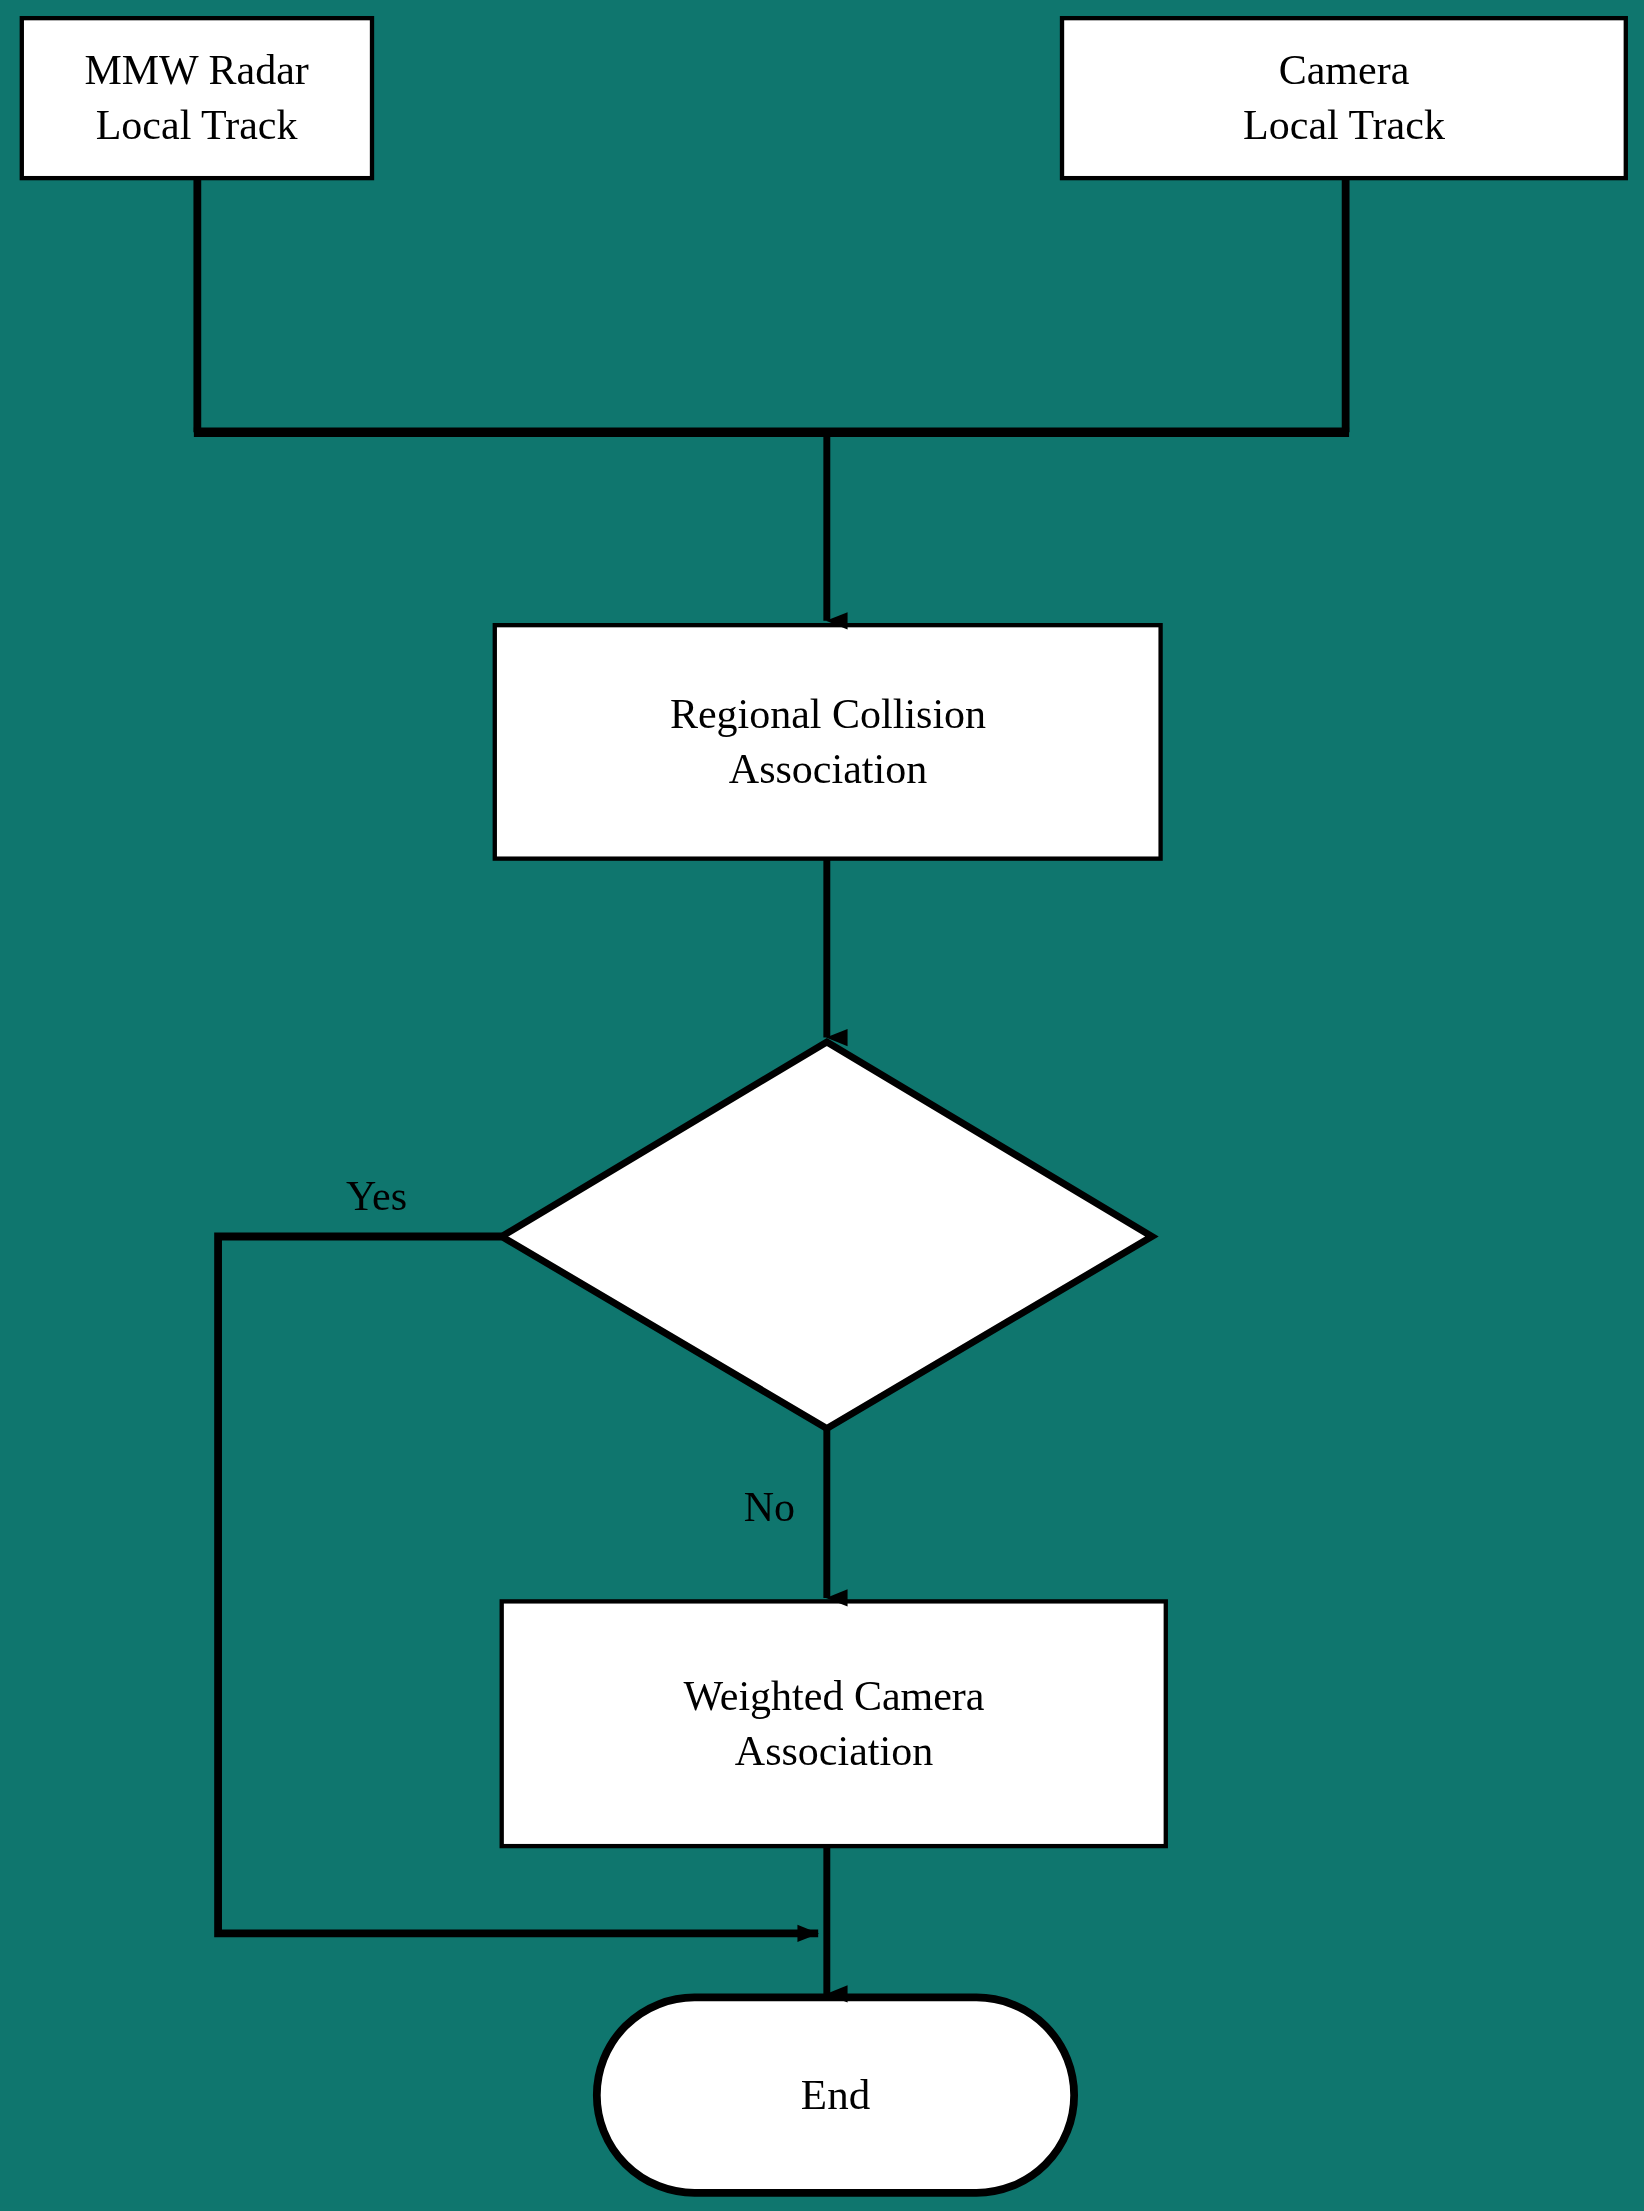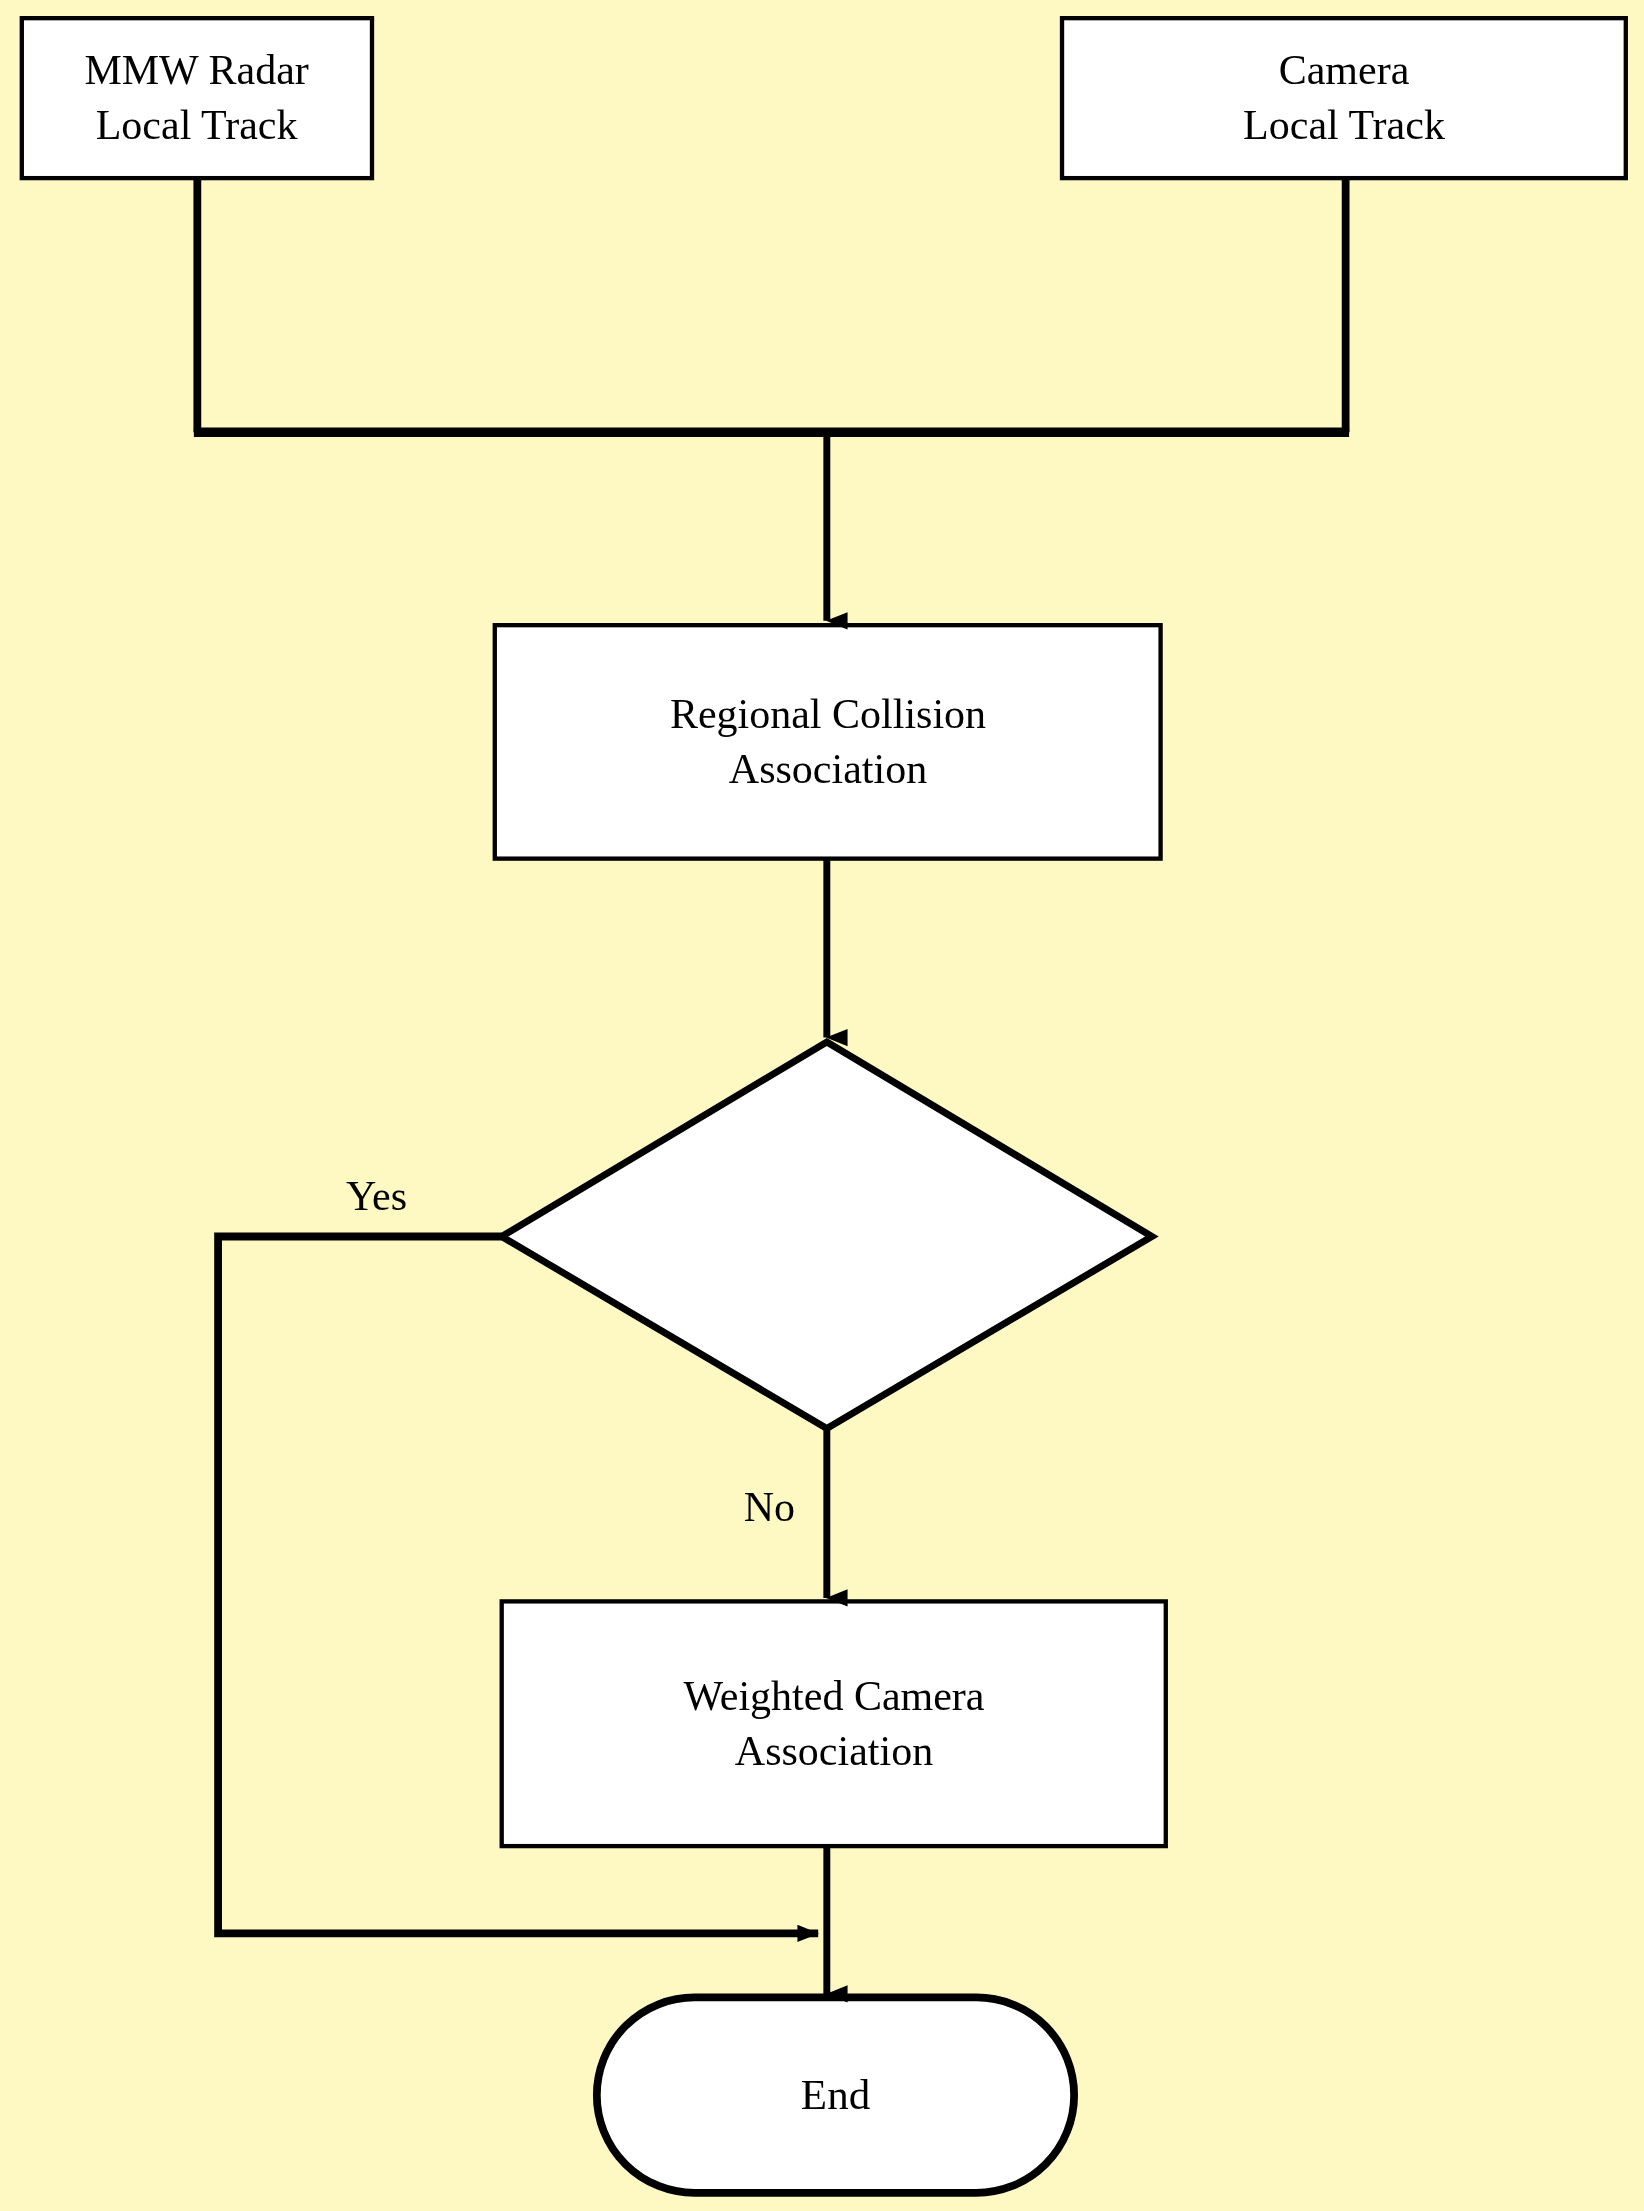--- a/index.html
+++ b/index.html
@@ -1,21 +1,21 @@
 <!DOCTYPE html>
 <html style="font-size:14px"><head>
 <meta charset="utf-8">
 <title>Flowchart</title>
 <style>
   html,body{margin:0;padding:0;background:#ffffff;}
   #stage{
     position:relative;
     width:1645px;
     height:2211px;
-    background:#fef9c3;
+    background:#0f766e;
     overflow:hidden;
     font-family:"Liberation Serif","DejaVu Serif",serif;
   }
   #stage svg{position:absolute;left:0;top:0;width:1645px;height:2211px;}
   .nodeText{
     position:absolute;
     display:flex;
     align-items:center;
     justify-content:center;
     text-align:center;

